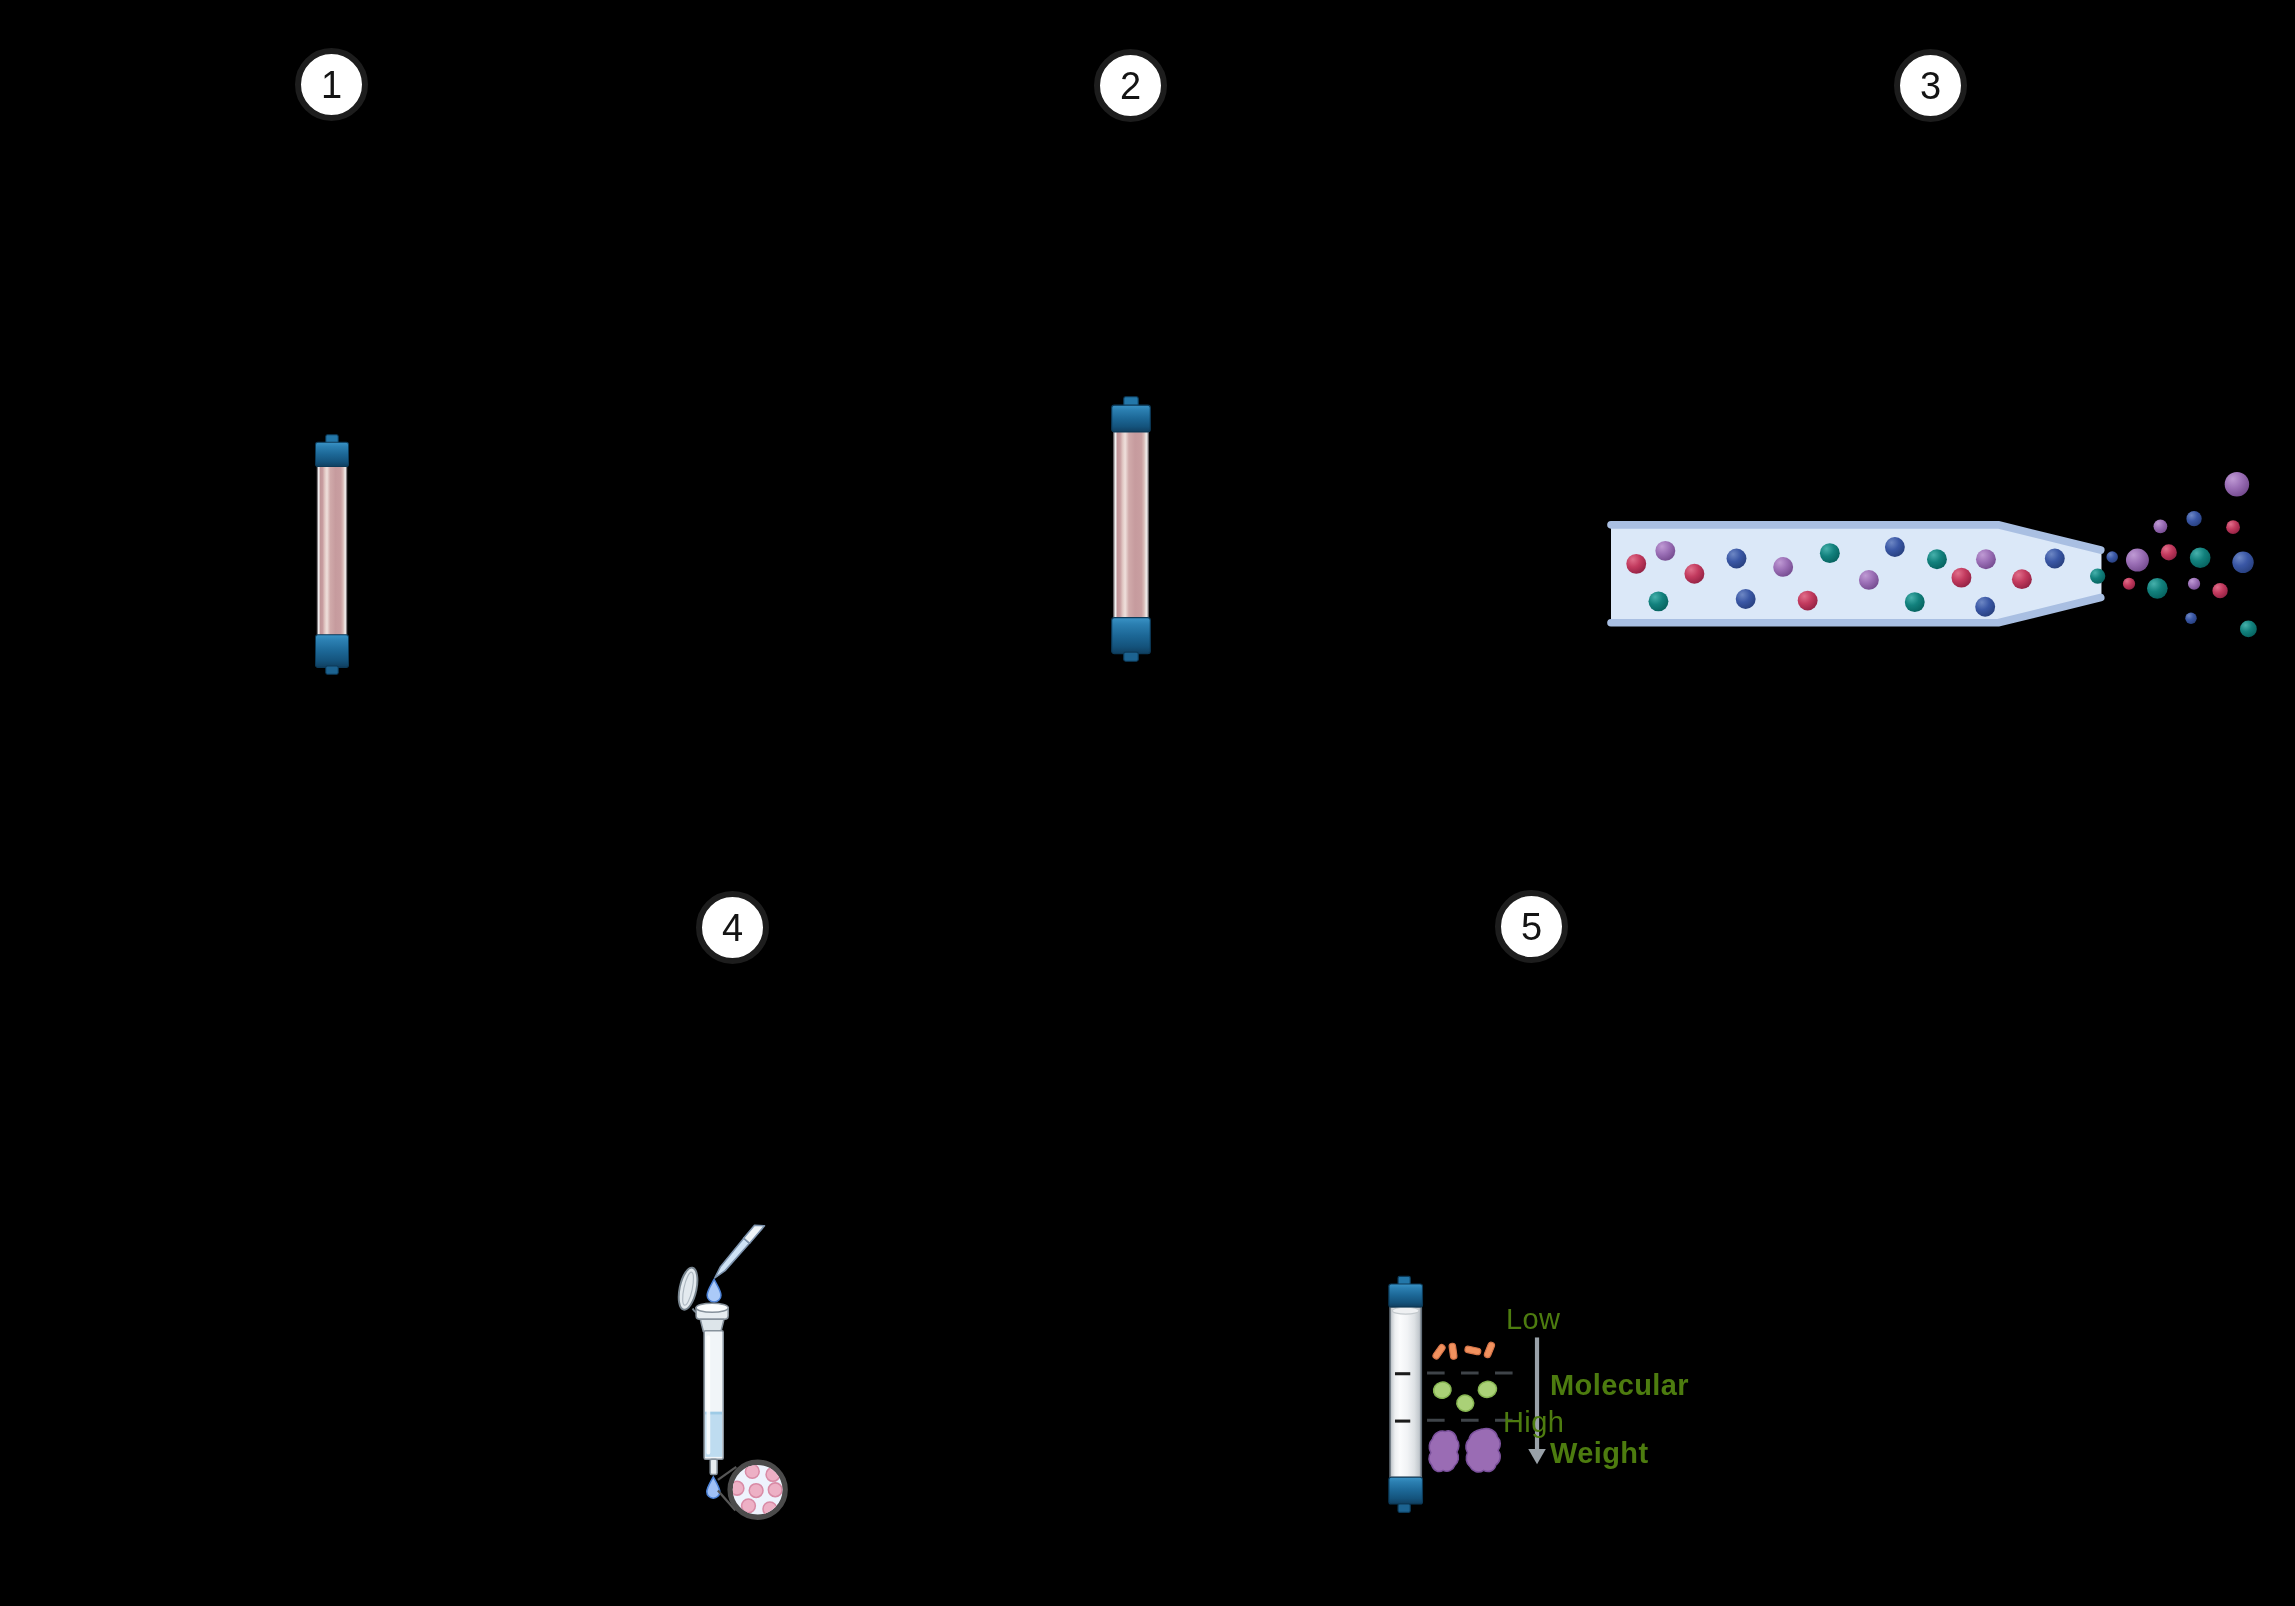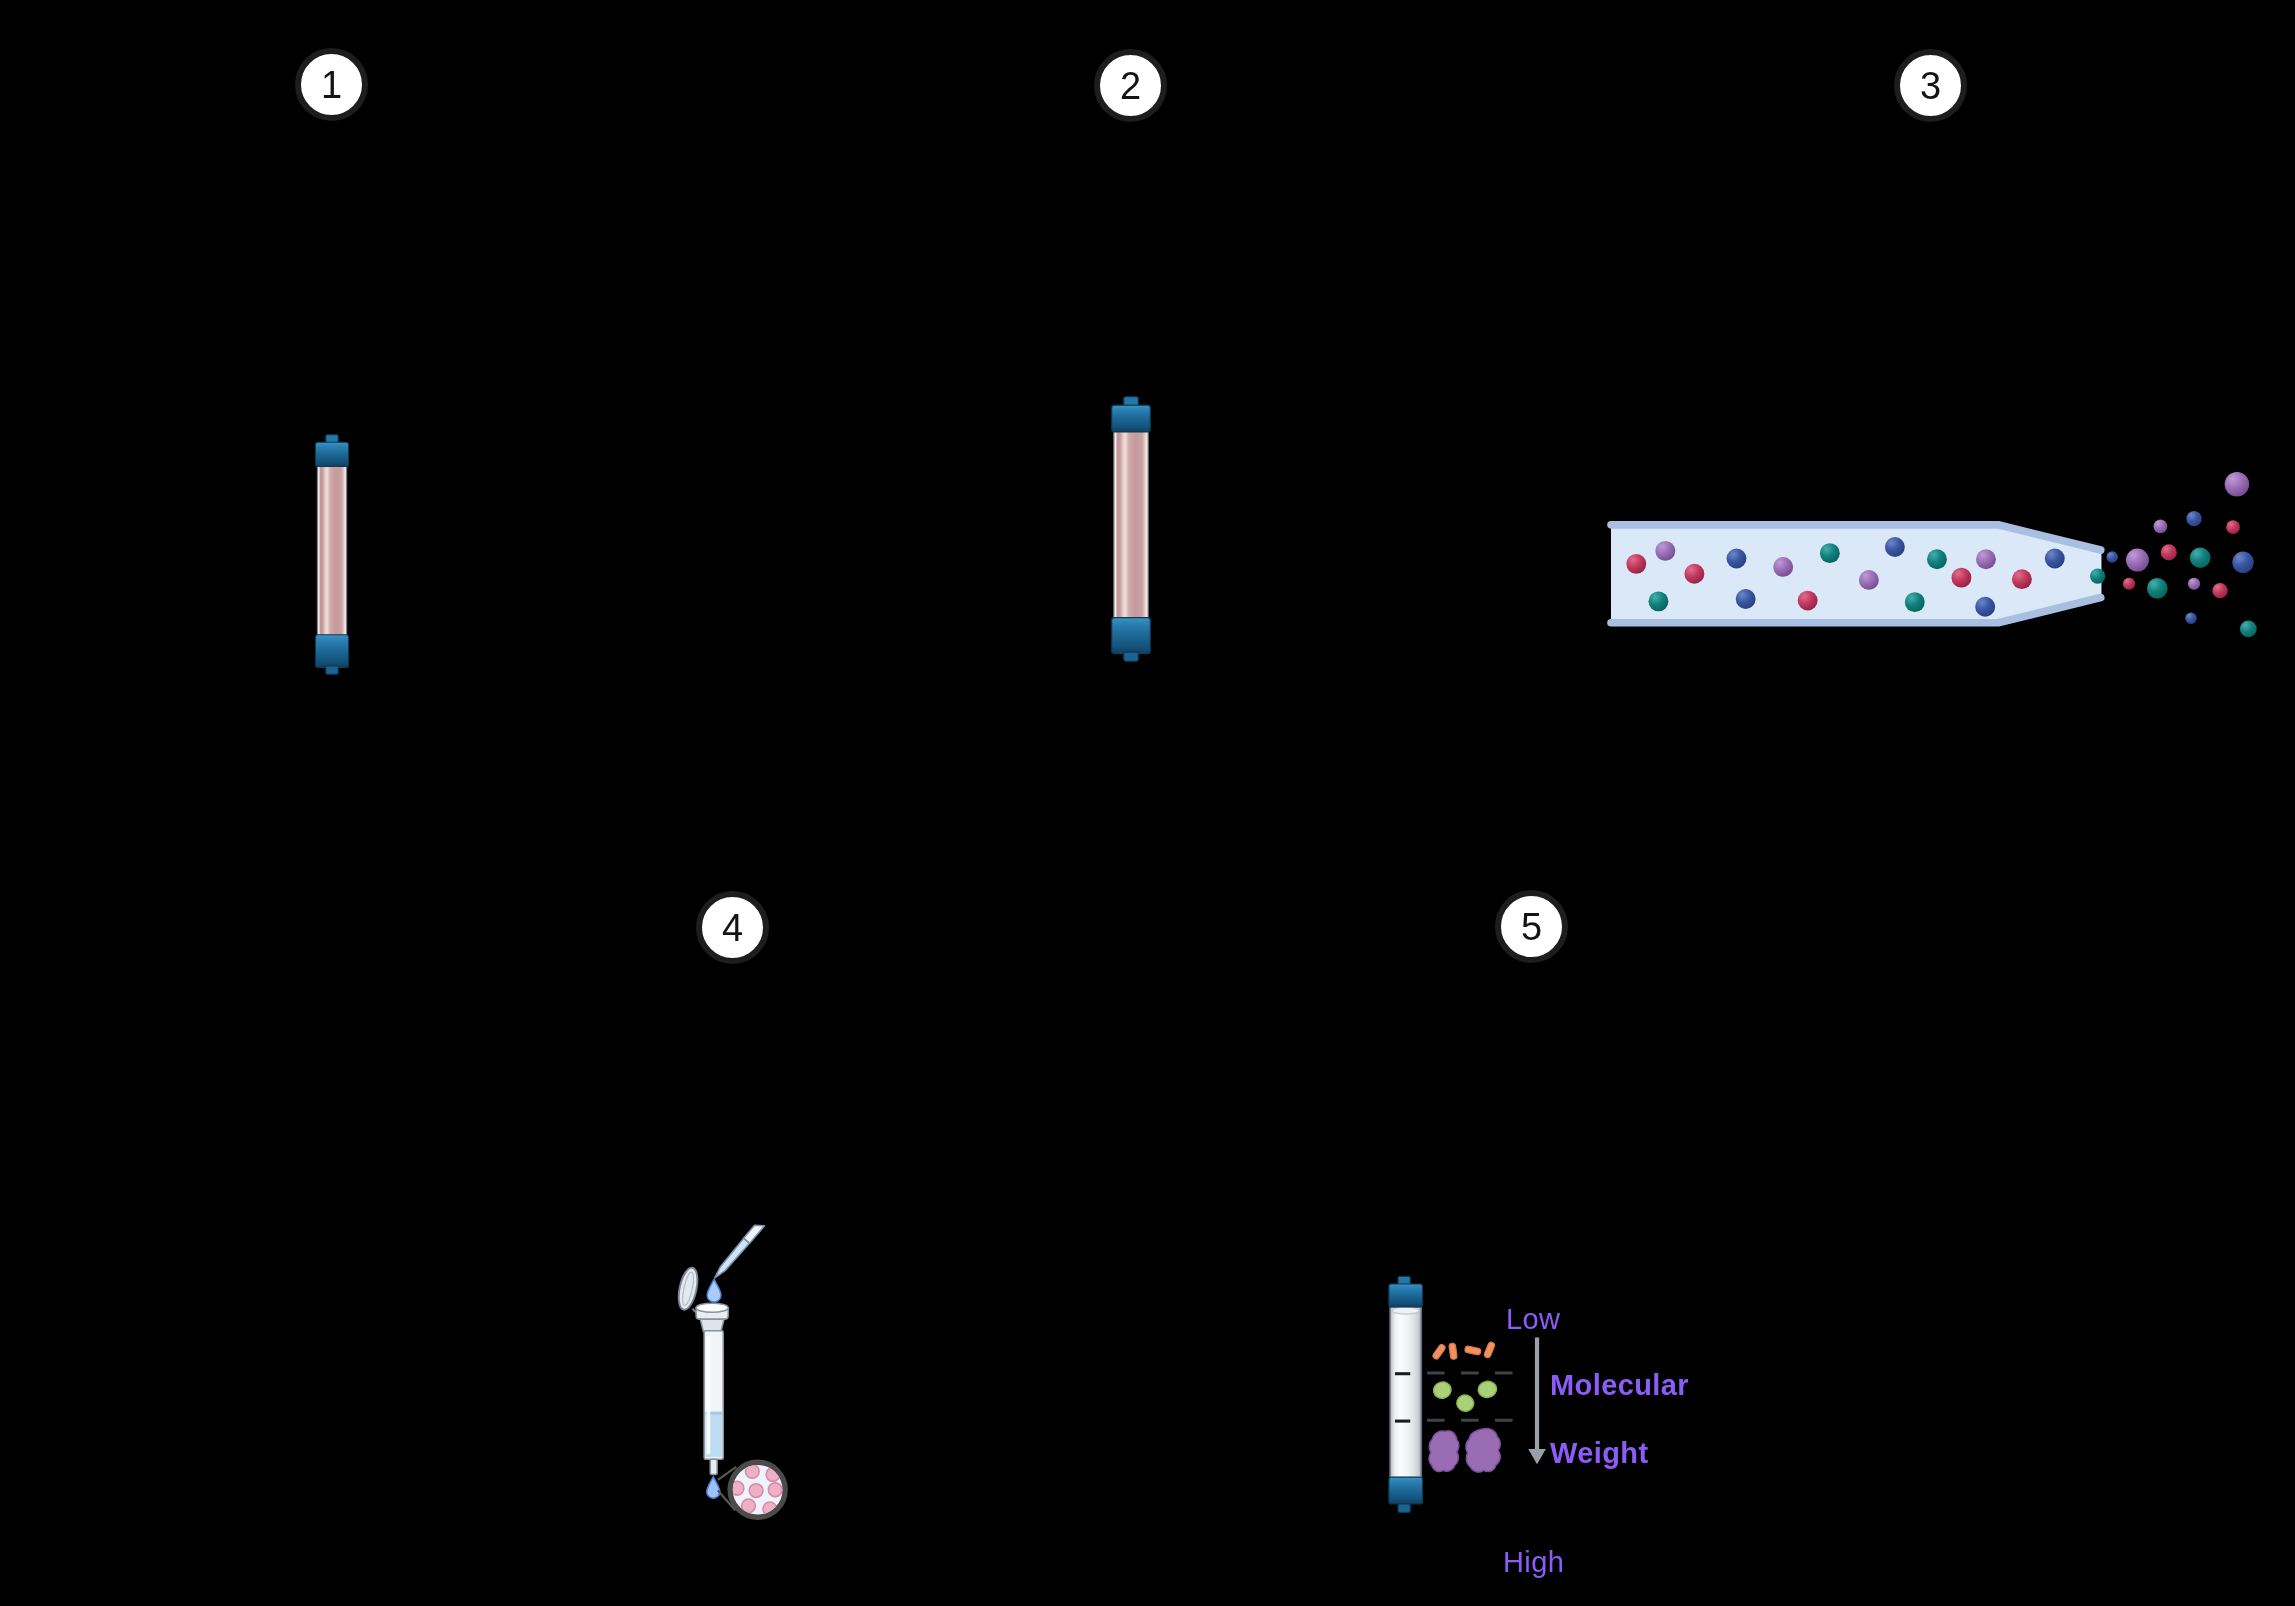--- a/index.html
+++ b/index.html
@@ -6,21 +6,21 @@
     font-family:"Liberation Sans", sans-serif;}
   .stage{position:absolute;left:0;top:0;width:2295px;height:1607px;background:#000;}
   .abs{position:absolute;}
   .badge{
     width:73px;height:73px;border-radius:50%;
     background:#fff;border:6.9px solid #1d1d1d;box-sizing:border-box;
     display:flex;align-items:center;justify-content:center;
     color:#141414;font-size:38px;font-weight:500;line-height:1;
   }
   .mw-label{
-    color:#8b5cf6;font-size:29px;font-weight:500;letter-spacing:0.4px;line-height:34px;
+    color:#4d7c0f;font-size:29px;font-weight:500;letter-spacing:0.4px;line-height:34px;
     white-space:pre-line;
   }
   svg{display:block;overflow:visible;}
 </style>
 </head>
 <body>
 
 <div class="stage">
 
   <div class="abs badge" style="left:295px;top:48px;">
@@ -240,16 +240,16 @@
 
     <g>
       <line x1="203" y1="89" x2="203" y2="237" stroke="#99a1a8" stroke-width="5.5"></line>
       <polygon points="191.5,235 214.5,235 203,255" fill="#99a1a8"></polygon>
     </g>
   </svg>
 
   <div class="abs mw-label" style="left:1506px;top:1302px;">Low</div>
   <div class="abs mw-label" style="left:1550px;top:1368px;font-weight:bold;"><span>Molecular</span><br>
     <span>Weight</span></div>
-  <div class="abs mw-label" style="left:1503px;top:1545px;">High</div>
+  <div class="abs mw-label" style="left:1503px;top:1405px;">High</div>
 
 </div>
 
 
 </body></html>

